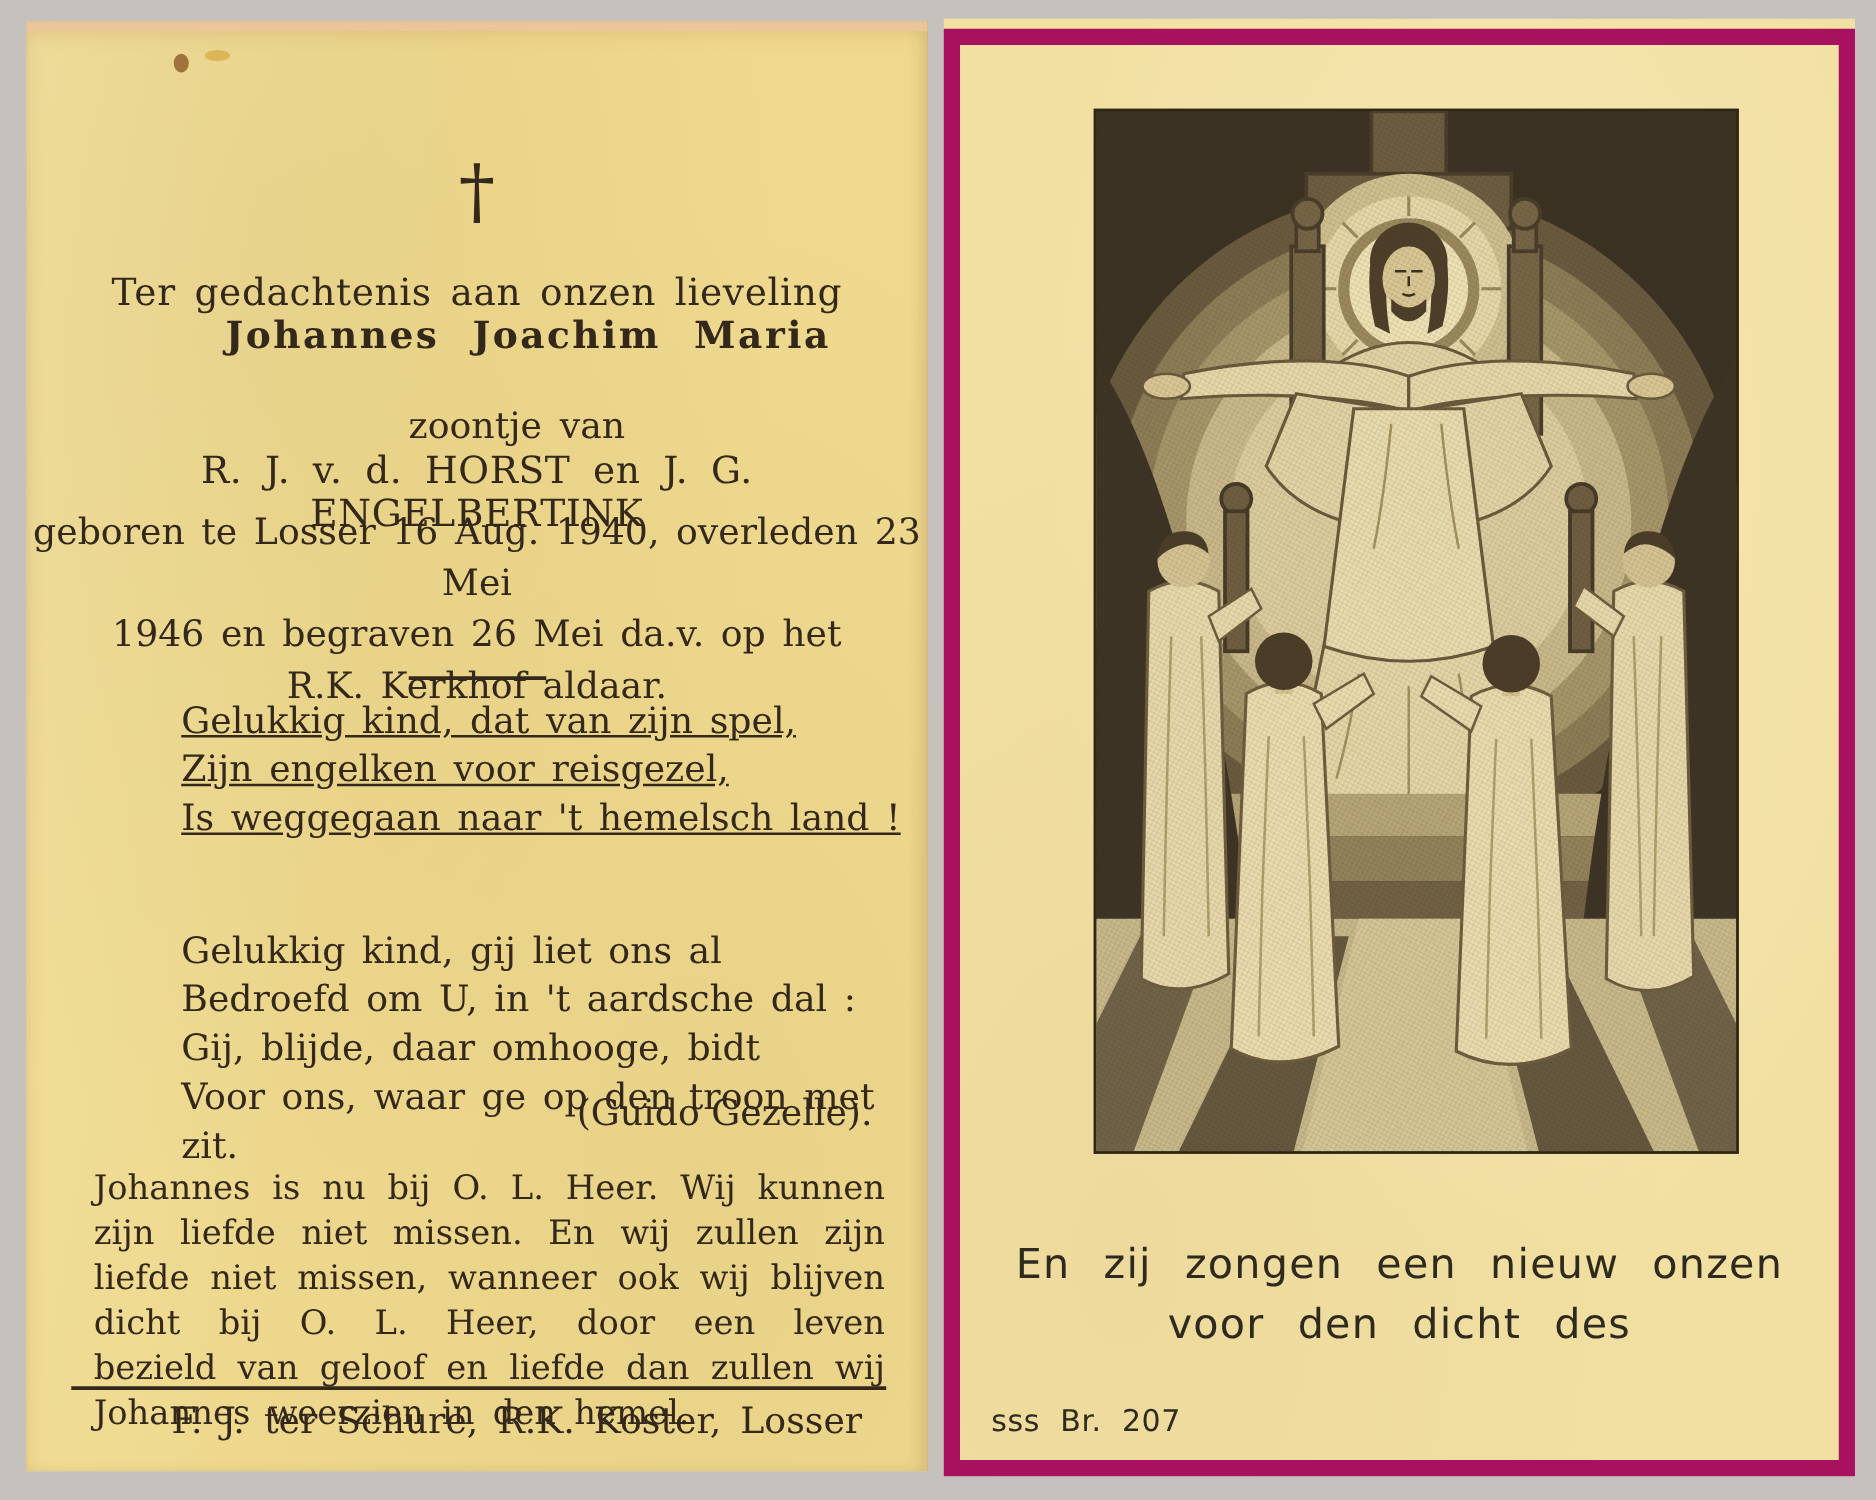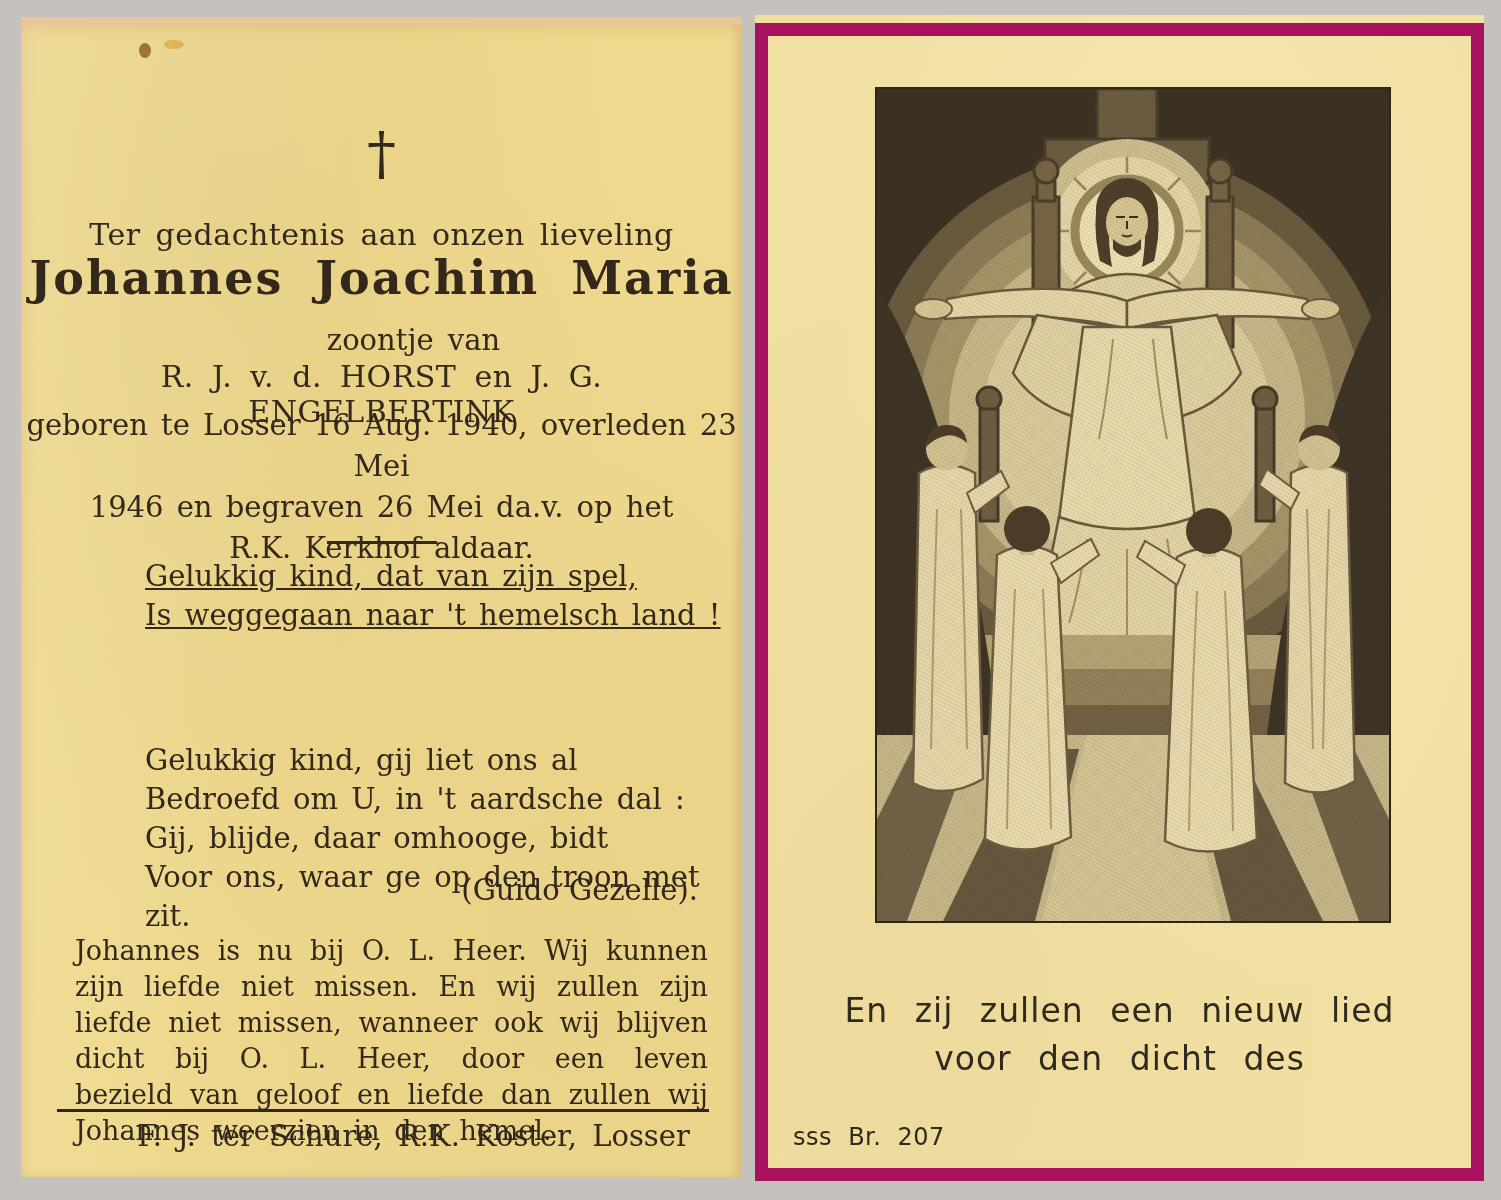--- a/index.html
+++ b/index.html
@@ -20,21 +20,21 @@
     box-shadow:inset 0 10px 14px rgba(190,130,80,.25), inset -5px 0 10px rgba(120,90,40,.12);
     color:#33281a;
   }
   .edge-top{position:absolute;left:0;top:0;width:100%;height:8px;background:#ecc7a0;opacity:.8;}
   .stain{position:absolute;border-radius:50%;}
   .stain.s1{left:118px;top:26px;width:12px;height:15px;background:rgba(120,60,15,.65);}
   .stain.s2{left:143px;top:23px;width:20px;height:9px;background:rgba(205,150,30,.5);}
   .cl{position:absolute;left:0;width:100%;text-align:center;}
   .cross{top:106px;font-size:58px;line-height:60px;}
   .intro{top:200px;font-size:30px;word-spacing:5px;letter-spacing:.5px;}
-  .name{top:234px;font-size:46px;font-weight:bold;letter-spacing:2px;word-spacing:14px;margin:0;}
+  .name{top:234px;font-size:30px;font-weight:bold;letter-spacing:2px;word-spacing:14px;margin:0;padding-left:41px;}
   .subtitle{top:306px;font-size:29px;word-spacing:5px;padding-left:32px;}
   .parents{top:342px;font-size:30px;word-spacing:8px;letter-spacing:.5px;}
   .life{top:388px;font-size:29px;line-height:41px;word-spacing:4px;}
   .divider-short{position:absolute;top:524px;left:calc(50% - 55px);width:110px;height:3px;background:#33281a;}
   .stanza{position:absolute;left:124px;font-size:29px;line-height:39px;word-spacing:4px;}
   .stanza1{top:540px;text-decoration:underline;}
   .stanza2{top:700px;margin-top:24px;}
   .attribution{position:absolute;right:44px;top:856px;font-size:29px;}
   .paragraph{position:absolute;left:38px;right:18px;top:900px;margin:16px;
     font-size:27px;line-height:36px;text-align:justify;word-spacing:6px;}
@@ -80,20 +80,21 @@
   <div class="cl life">
     <div>geboren te Losser 16 Aug. 1940, overleden 23 Mei</div>
     <div>1946 en begraven 26 Mei da.v. op het</div>
     <div>R.K. Kerkhof aldaar.</div>
   </div>
 
   <div class="divider-short"></div>
 
   <div class="stanza stanza1">
     <div>Gelukkig kind, dat van zijn spel,</div>
+    <div>Zijn engelken voor reisgezel,</div>
     <div>Is weggegaan naar 't hemelsch land !</div>
   </div>
 
   <div class="stanza stanza2">
     <div>Gelukkig kind, gij liet ons al</div>
     <div>Bedroefd om U, in 't aardsche dal :</div>
     <div>Gij, blijde, daar omhooge, bidt</div>
     <div>Voor ons, waar ge op den troon met zit.</div>
   </div>
 
@@ -221,18 +222,18 @@
         <path d="M422 404 L390 380 L382 396 L414 420 Z" fill="#e7d9ab" stroke="#6f5d40" stroke-width="2"></path>
         <path d="M430 420 q4 120 6 240 M452 420 q-4 120 -6 240" stroke="#b2a06c" stroke-width="2" fill="none"></path>
         <circle cx="442" cy="360" r="21" fill="#d5c392"></circle>
         <path d="M463 358 q-2 -22 -21 -22 q-18 0 -20 18 q12 -10 22 -7 q12 3 19 11 z" fill="#4c3d29"></path>
       </g>
     </svg>
     <div class="halftone"></div>
   </div>
 
   <div class="caption">
-    <div>En zij zullen een nieuw lied</div>
+    <div>En zij zongen een nieuw onzen</div>
     <div>voor den dicht des</div>
   </div>
 
   <div class="printer-mark">sss Br.  207</div>
 </div>
 
 </body></html>

